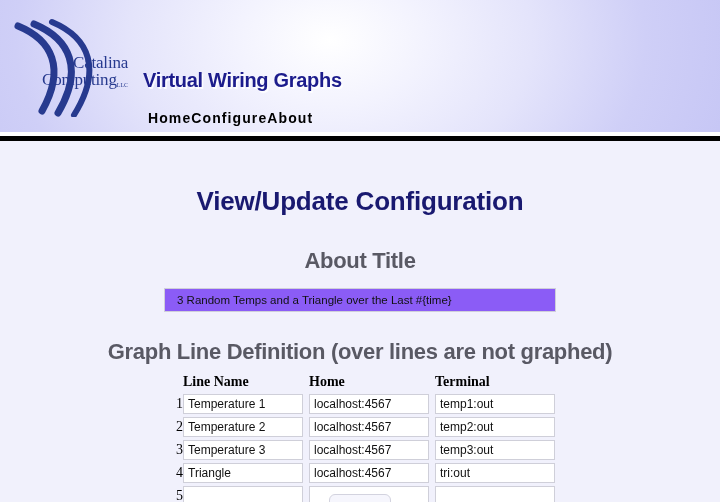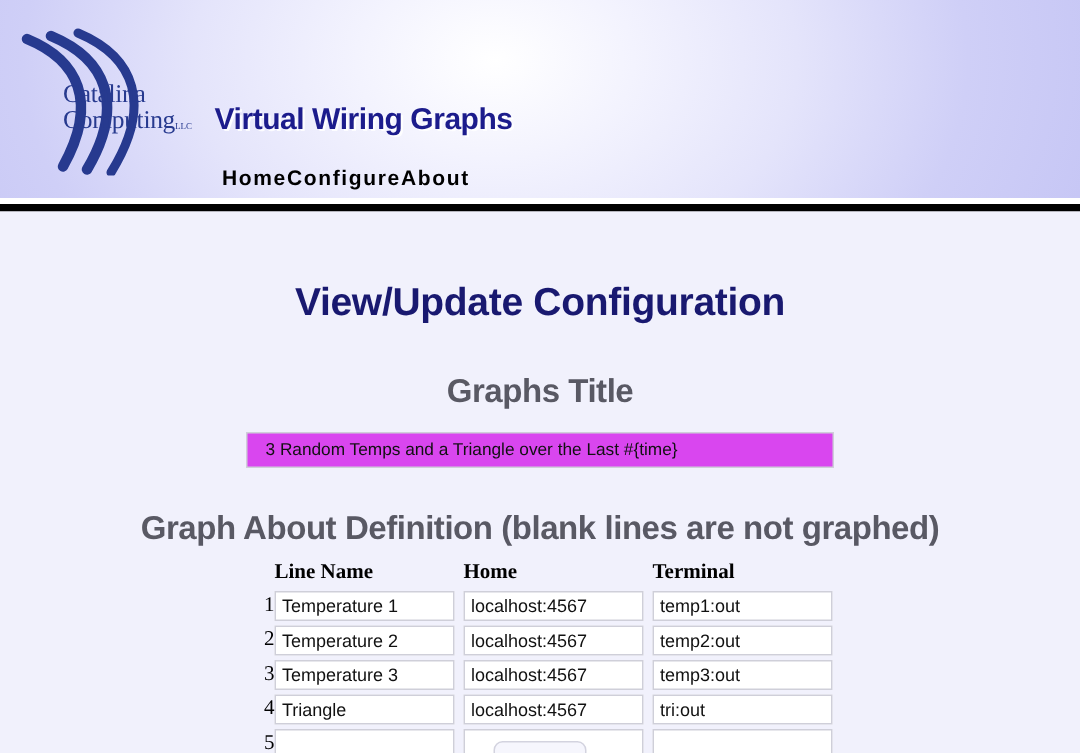--- a/index.html
+++ b/index.html
@@ -16,20 +16,21 @@
   }
 
   
   #site-header {
     position: relative;
     width: 720px;
     height: 132px;
     background:
       radial-gradient(ellipse 420px 300px at 330px 40px, #ffffff 0%, #f3f3fe 22%, #e4e4fb 48%, #cfcff7 75%, #c6c6f5 100%);
     overflow: hidden;
+    text-align: right;
   }
   #header-white-gap {
     position: absolute;
     left: 0;
     top: 132px;
     width: 720px;
     height: 4px;
     background: #ffffff;
   }
   #header-rule {
@@ -139,21 +140,21 @@
     margin-top: 14px;
     display: flex;
     justify-content: center;
   }
   #graphs-title-input {
     width: 366px;
     height: 18px;
     box-sizing: content-box;
     padding: 2px 12px;
     border: 1px solid #cfcfd9;
-    background: #d946ef;
+    background: #8b5cf6;
     font-family: "Liberation Sans", sans-serif;
     font-size: 11.5px;
     color: #111111;
     outline: none;
   }
 
   
   #line-table {
     margin: 9px auto 0 auto;
     border-collapse: separate;
@@ -241,27 +242,27 @@
     <a class="nav-link">About</a>
   </nav>
 </div>
 <div id="header-white-gap"></div>
 <div id="header-rule"></div>
 
 <div id="page-body">
 
   <h1 id="page-title">View/Update Configuration</h1>
 
-  <h2 id="graphs-title-heading" class="section-heading">Graphs Title</h2>
+  <h2 id="graphs-title-heading" class="section-heading">About Title</h2>
 
   <div id="graphs-title-row">
     <input id="graphs-title-input" type="text" value="3 Random Temps and a Triangle over the Last #{time}" style="">
   </div>
 
-  <h2 id="line-def-heading" class="section-heading">Graph About Definition (blank lines are not graphed)</h2>
+  <h2 id="line-def-heading" class="section-heading">Graph Line Definition (over lines are not graphed)</h2>
 
   <table id="line-table">
     <thead>
       <tr>
         <th class="col-index"></th>
         <th>Line Name</th>
         <th class="spacer-cell"></th>
         <th>Home</th>
         <th class="spacer-cell"></th>
         <th>Terminal</th>

